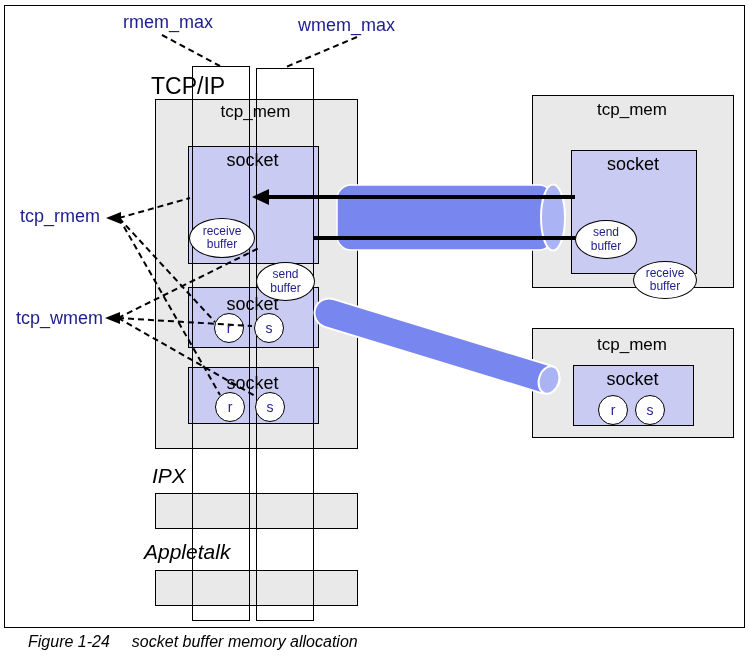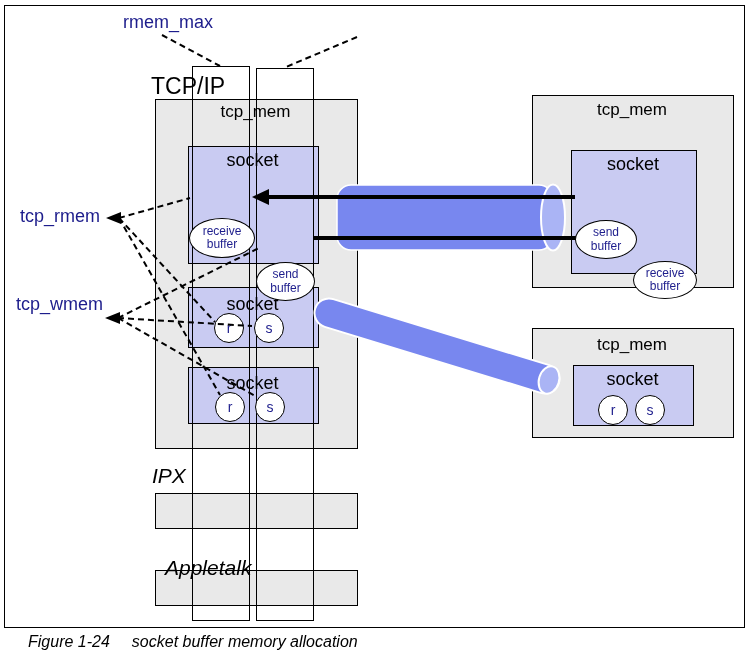--- a/index.html
+++ b/index.html
@@ -60,26 +60,27 @@
   <div class="abs socketbox" style="left:188px;top:146px;width:129px;height:116px;"></div>
   <div class="abs socketbox" style="left:188px;top:287px;width:129px;height:59px;"></div>
   <div class="abs socketbox" style="left:188px;top:367px;width:129px;height:55px;"></div>
   <div class="abs socketbox" style="left:571px;top:150px;width:124px;height:122px;"></div>
   <div class="abs socketbox" style="left:573px;top:365px;width:119px;height:59px;"></div>
 
   <div class="abs column" style="left:192px;top:66px;width:56px;height:553px;"></div>
   <div class="abs column" style="left:256px;top:68px;width:56px;height:551px;"></div>
 
   <div class="abs lbl navy" style="left:123px;top:12px;">rmem_max</div>
+  <div class="abs lbl navy" style="left:298px;top:15px;">wmem_max</div>
   <div class="abs lbl navy" style="left:20px;top:206px;">tcp_rmem</div>
-  <div class="abs lbl navy" style="left:16px;top:294px;">tcp_wmem</div>
+  <div class="abs lbl navy" style="left:16px;top:308px;">tcp_wmem</div>
 
   <div class="abs lbl proto-big" style="left:151px;top:73px;">TCP/IP</div>
   <div class="abs lbl proto" style="left:152px;top:464px;">IPX</div>
-  <div class="abs lbl proto" style="left:165px;top:540px;margin-top:16px;">Appletalk</div>
+  <div class="abs lbl proto" style="left:144px;top:540px;">Appletalk</div>
 
   <div class="abs lbl boxtitle" style="left:155px;top:102px;width:201px;">tcp_mem</div>
   <div class="abs lbl sockettitle" style="left:188px;top:150px;width:129px;">socket</div>
   <div class="abs lbl sockettitle" style="left:188px;top:294px;width:129px;">socket</div>
   <div class="abs lbl sockettitle" style="left:188px;top:373px;width:129px;">socket</div>
 
   <div class="abs lbl boxtitle" style="left:532px;top:100px;width:200px;">tcp_mem</div>
   <div class="abs lbl sockettitle" style="left:571px;top:154px;width:124px;">socket</div>
   <div class="abs lbl boxtitle" style="left:532px;top:335px;width:200px;">tcp_mem</div>
   <div class="abs lbl sockettitle" style="left:573px;top:369px;width:119px;">socket</div>

